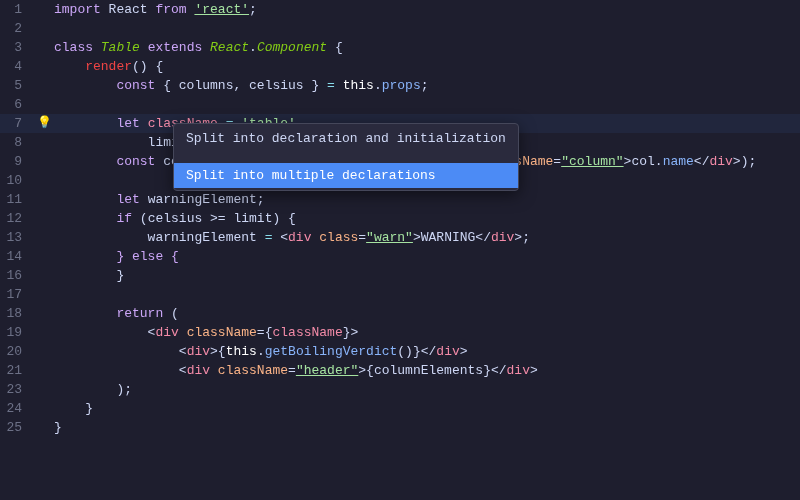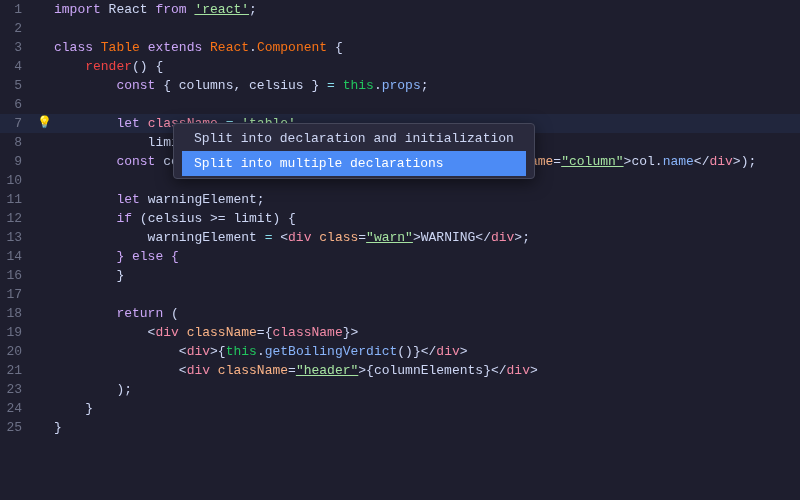--- a/index.html
+++ b/index.html
@@ -55,59 +55,60 @@
       display: flex;
       align-items: center;
       justify-content: center;
       color: #f9e2af;
       font-size: 12px;
       line-height: 19px;
     }
 
     
     .kw { color: #cba6f7; } 
-    .kw2 { color: #f97316; } 
+    .kw2 { color: #84cc16; font-style: italic; } 
     .fn { color: #ef4444; } 
     .str { color: #a6e3a1; text-decoration: underline; } 
     .var { color: #cdd6f4; } 
     .cls { color: #f38ba8; } 
     .tag { color: #f38ba8; } 
     .attr { color: #fab387; } 
     .punct { color: #cdd6f4; }
     .prop { color: #89b4fa; }
     .op { color: #89dceb; } 
-    .this-kw { color: #22c55e; } 
+    .this-kw { color: #ffffff; } 
     .method { color: #89b4fa; }
     .jsx-brace { color: #cdd6f4; }
 
     
     .context-menu {
       position: absolute;
       top: 123px;
       left: 173px;
       background: #2a2a3d;
       border: 1px solid #45475a;
       border-radius: 4px;
       box-shadow: 0 4px 16px rgba(0,0,0,0.5);
       z-index: 100;
       min-width: 260px;
-      padding: 2px 8px;
+      padding: 2px 0;
     }
 
     .menu-item {
       padding: 5px 12px;
       cursor: pointer;
       font-size: 13px;
       color: #cdd6f4;
       white-space: nowrap;
     }
 
     .menu-item.selected {
       background: #4c8bf5;
       color: #ffffff;
+      margin-top: 12px;
     }
 
     .highlight-line {
       background: rgba(76, 139, 245, 0.08);
     }
   </style>
 </head>
 <body>
 
 <div class="editor">

